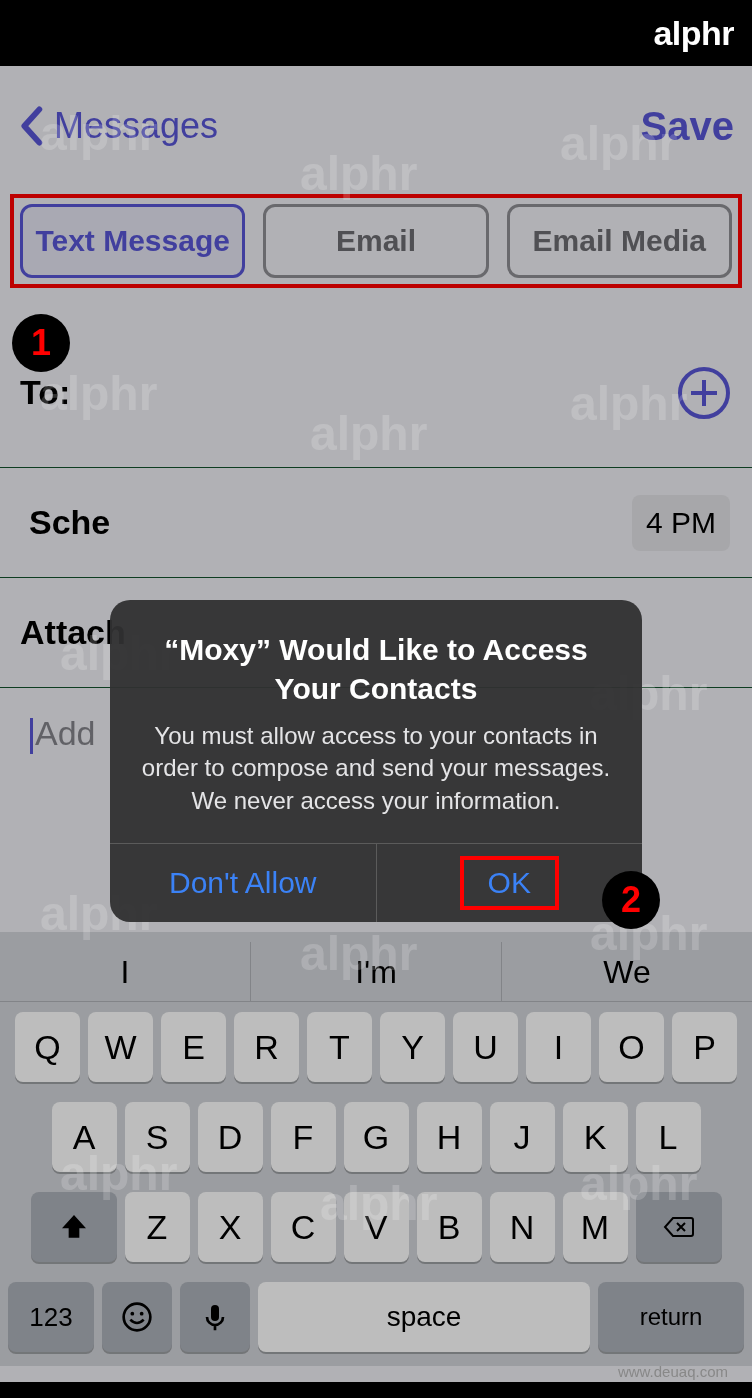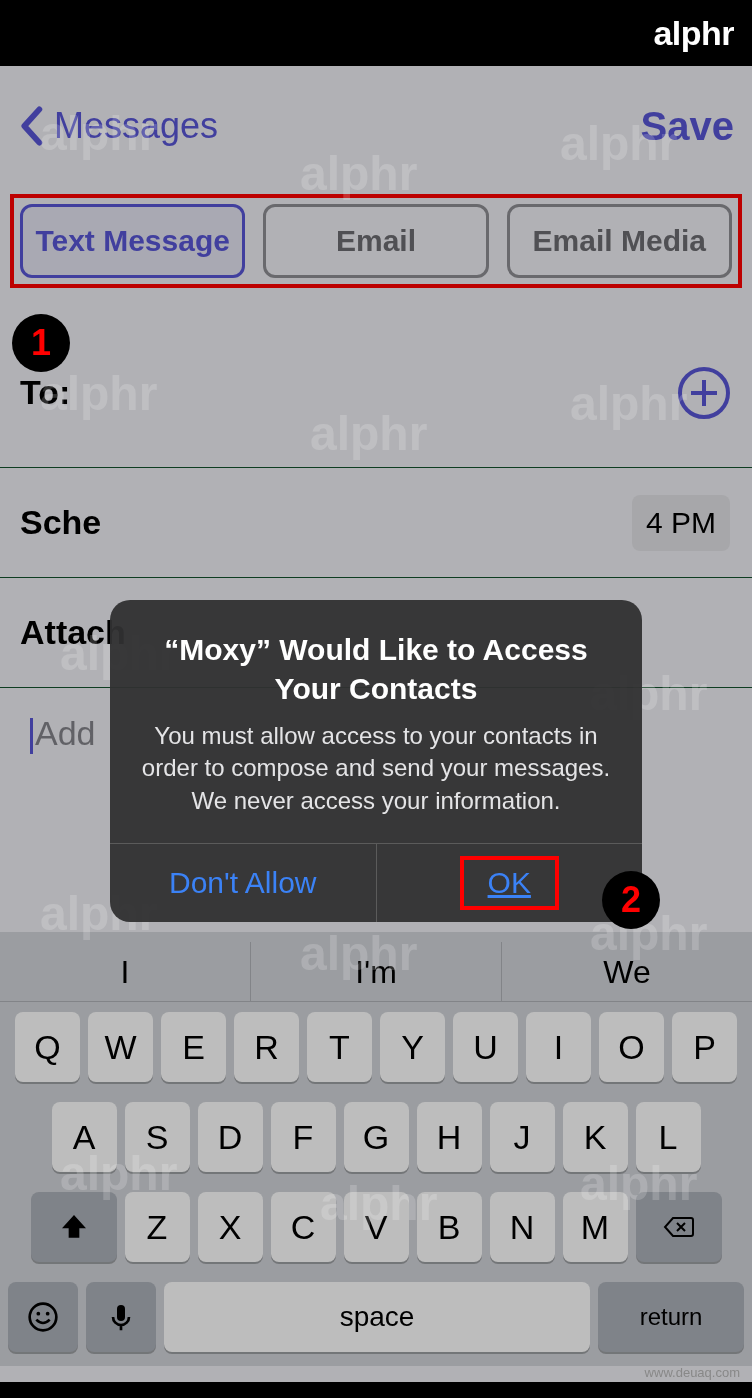--- a/index.html
+++ b/index.html
@@ -18,21 +18,21 @@
   .badge { position: absolute; width: 58px; height: 58px; border-radius: 50%; background: #000; color: #ff0000; font-weight: 800; font-size: 36px; display: flex; align-items: center; justify-content: center; z-index: 40; }
   .badge1 { left: 12px; top: 248px; }
   .row { display: flex; align-items: center; padding: 0 20px; border-bottom: 1px solid #14532d; position: relative; }
   .to-row { height: 150px; margin-top: 30px; }
   .to-label { font-size: 34px; font-weight: 600; color: #000; }
   .add-btn { position: absolute; right: 22px; width: 52px; height: 52px; border: 4px solid #5856d6; border-radius: 50%; display: flex; align-items: center; justify-content: center; }
   .add-btn::before, .add-btn::after { content: ""; position: absolute; background: #5856d6; }
   .add-btn::before { width: 26px; height: 4px; }
   .add-btn::after  { width: 4px; height: 26px; }
   .sched-row { height: 110px; margin-top: 0; }
-  .sched-label { font-size: 34px; font-weight: 600; color: #000; }
+  .sched-label { font-size: 34px; font-weight: 600; color: #000; margin-left: 9px; }
   .sched-val { position: absolute; right: 22px; height: 56px; background: #e2e2e6; border-radius: 8px; padding: 0 14px; font-size: 30px; display: flex; align-items: center; color: #000; }
   .att-row { height: 110px; }
   .att-label { font-size: 34px; font-weight: 600; color: #000; }
   .compose { padding: 26px 30px; color: #3c3c4399; font-size: 34px; position: relative; }
   .cursor { display: inline-block; width: 3px; height: 36px; background: #5856d6; vertical-align: middle; margin-right: 2px; }
 
   .keyboard { position: absolute; bottom: 16px; left: 0; right: 0; background: #d1d4d9; padding-top: 10px; }
   .suggest { display: flex; height: 60px; border-bottom: 1px solid #b0b3b8; }
   .suggest div { flex: 1; text-align: center; font-size: 32px; color: #000; line-height: 60px; border-right: 1px solid #b0b3b8; }
   .suggest div:last-child { border-right: none; }
@@ -50,23 +50,23 @@
   .krow.bottom { padding: 10px 8px 14px 8px; }
   svg.icon { width: 32px; height: 32px; }
 
   .alert { position: absolute; left: 110px; right: 110px; top: 534px; background: rgba(48,48,50,0.95); border-radius: 20px; z-index: 30; color: #fff; overflow: hidden; }
   .alert-body { padding: 30px 28px 26px; text-align: center; }
   .alert-title { font-size: 30px; font-weight: 700; line-height: 1.3; margin-bottom: 12px; }
   .alert-msg { font-size: 24px; line-height: 1.35; color: #e4e4e6; }
   .alert-btns { display: flex; border-top: 1px solid rgba(255,255,255,0.18); text-align: center; }
   .alert-btn { flex: 1; height: 78px; display: flex; align-items: center; justify-content: center; font-size: 30px; color: #3b82f6; }
   .alert-btn:first-child { border-right: 1px solid rgba(255,255,255,0.18); }
-  .ok-outline { border: 4px solid #ff0000; padding: 6px 24px; text-decoration: underline; }
+  .ok-outline { border: 4px solid #ff0000; padding: 6px 24px; }
   .badge2 { right: 92px; top: 805px; }
-  .credit { position: absolute; right: 12px; bottom: 2px; font-size: 13px; color: #888; z-index: 50; }
+  .credit { position: absolute; right: 24px; bottom: 2px; font-size: 15px; color: #888; z-index: 50; }
 
   .wm-layer { position: absolute; inset: 0; z-index: 25; pointer-events: none; opacity: 0.18; color: #fff; font-size: 48px; font-weight: 700; }
   .wm { position: absolute; }
 </style>
 </head>
 <body>
 
 <div class="top-bar">
   <span class="logo">alphr</span>
 </div>
@@ -150,20 +150,21 @@
       <div class="key l">N</div>
       <div class="key l">M</div>
       <div class="key mod bksp">
         <svg class="icon" viewBox="0 0 32 24">
             <path d="M10 3 H28 A2 2 0 0 1 30 5 V19 A2 2 0 0 1 28 21 H10 L2 12 Z" fill="none" stroke="#000" stroke-width="2"></path>
             <path d="M14 8 L22 16 M22 8 L14 16" stroke="#000" stroke-width="2"></path>
           </svg>
       </div>
     </div>
     <div class="krow bottom">
+      <div class="key mod num">123</div>
       <div class="key mod emoji">
         <svg class="icon" viewBox="0 0 24 24">
             <circle cx="12" cy="12" r="10" fill="none" stroke="#000" stroke-width="2"></circle>
             <circle cx="8.5" cy="9.5" r="1.4" fill="#000"></circle>
             <circle cx="15.5" cy="9.5" r="1.4" fill="#000"></circle>
             <path d="M7 14 Q12 19 17 14" fill="none" stroke="#000" stroke-width="2"></path>
           </svg>
       </div>
       <div class="key mod mic">
         <svg class="icon" viewBox="0 0 24 24">

